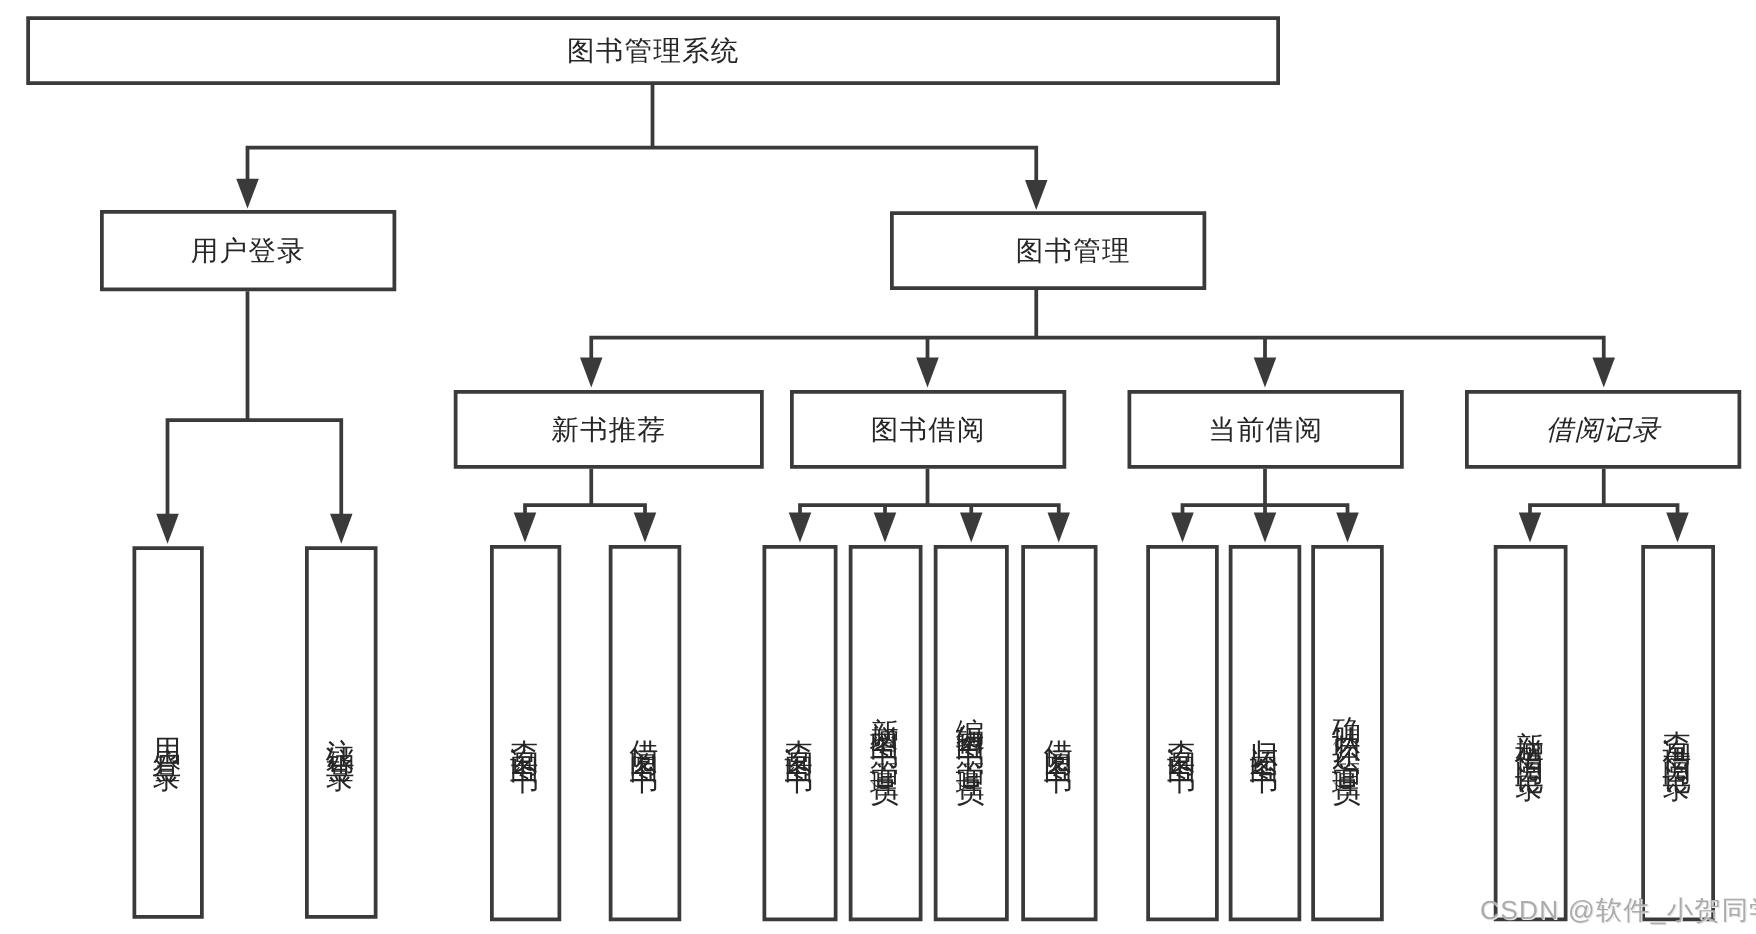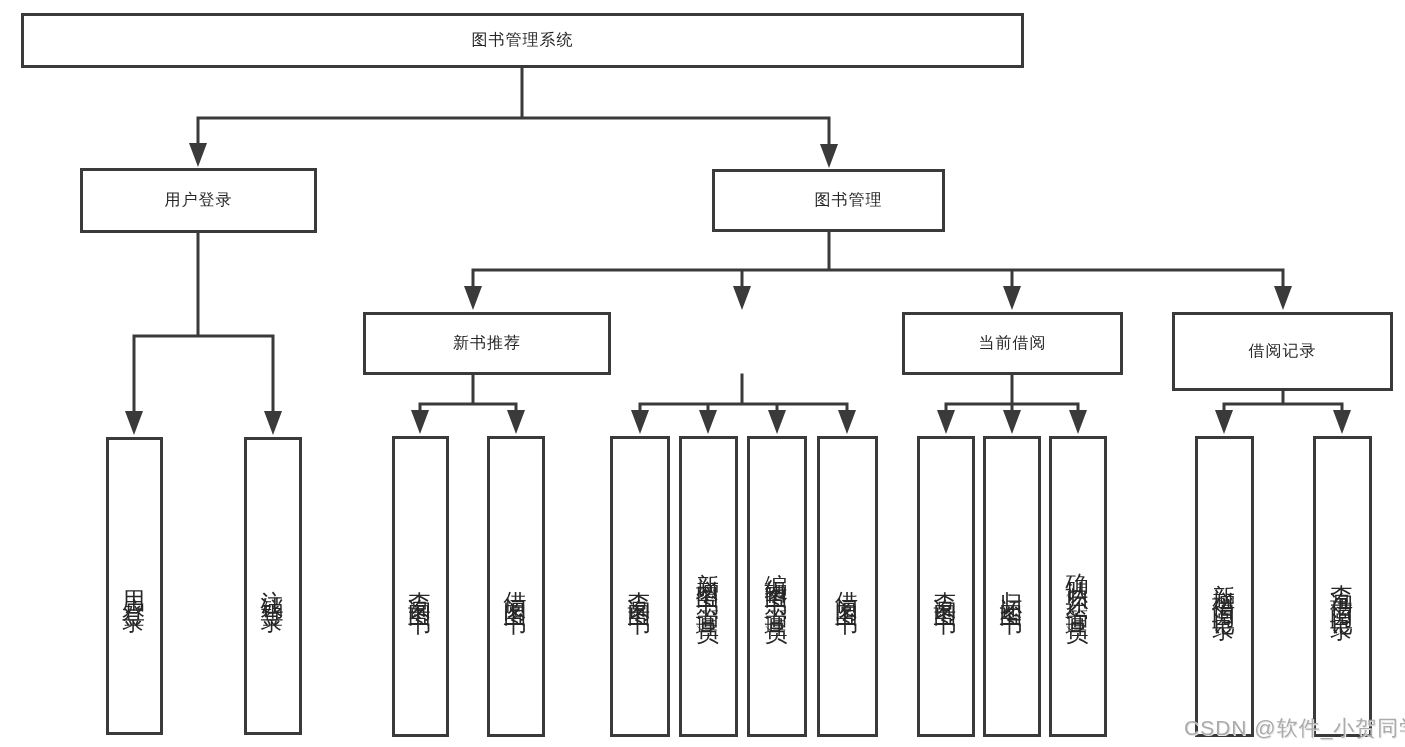--- a/index.html
+++ b/index.html
@@ -23,21 +23,21 @@
   .arrowhead { fill: var(--line); stroke: none; }
   .box {
     position: absolute;
     background: #fff;
     border: 3px solid var(--line);
     display: flex;
     align-items: center;
     justify-content: center;
     color: var(--text);
   }
-  .h-label { font-size: 16px; letter-spacing: 1px; white-space: nowrap; }
+  .h-label { font-size: 22px; letter-spacing: 1px; white-space: nowrap; }
   .v-label {
     writing-mode: vertical-rl;
     text-orientation: mixed;
     font-size: 23px;
     letter-spacing: 7px;
     white-space: nowrap;
   }
   .watermark {
     position: absolute;
     left: 1184px;
@@ -104,31 +104,34 @@
     </g>
   </svg>
 
   <div class="box" style="left:21px; top:13px; width:1003px; height:55px;">
     <span class="h-label">图书管理系统</span>
   </div>
 
   <div class="box" style="left:80px; top:168px; width:237px; height:65px;">
     <span class="h-label">用户登录</span>
   </div>
-  <div class="box" style="left:712px; top:169px; width:233px; height:63px;padding-left:40px;">
+  <div class="box" style="left:712px; top:169px; width:253px; height:63px;padding-left:40px;">
     <span class="h-label">图书管理</span>
   </div>
 
   <div class="box" style="left:363px; top:312px; width:248px; height:63px;">
     <span class="h-label">新书推荐</span>
   </div>
+  <div class="box" style="left:632px; top:312px; width:221px; height:63px;">
+    <span class="h-label">图书借阅</span>
+  </div>
   <div class="box" style="left:902px; top:312px; width:221px; height:63px;justify-content:center;">
     <span class="h-label">当前借阅</span>
   </div>
-  <div class="box" style="left:1172px; top:312px; width:221px; height:79px;">
+  <div class="box" style="left:1172px; top:312px; width:221px; height:63px;font-style:italic;">
     <span class="h-label">借阅记录</span>
   </div>
 
   <div class="box" style="left:106px; top:437px; width:57px; height:298px;">
     <span class="v-label">用户登录</span>
   </div>
   <div class="box" style="left:244px; top:437px; width:58px; height:298px;">
     <span class="v-label">注销登录</span>
   </div>
 

